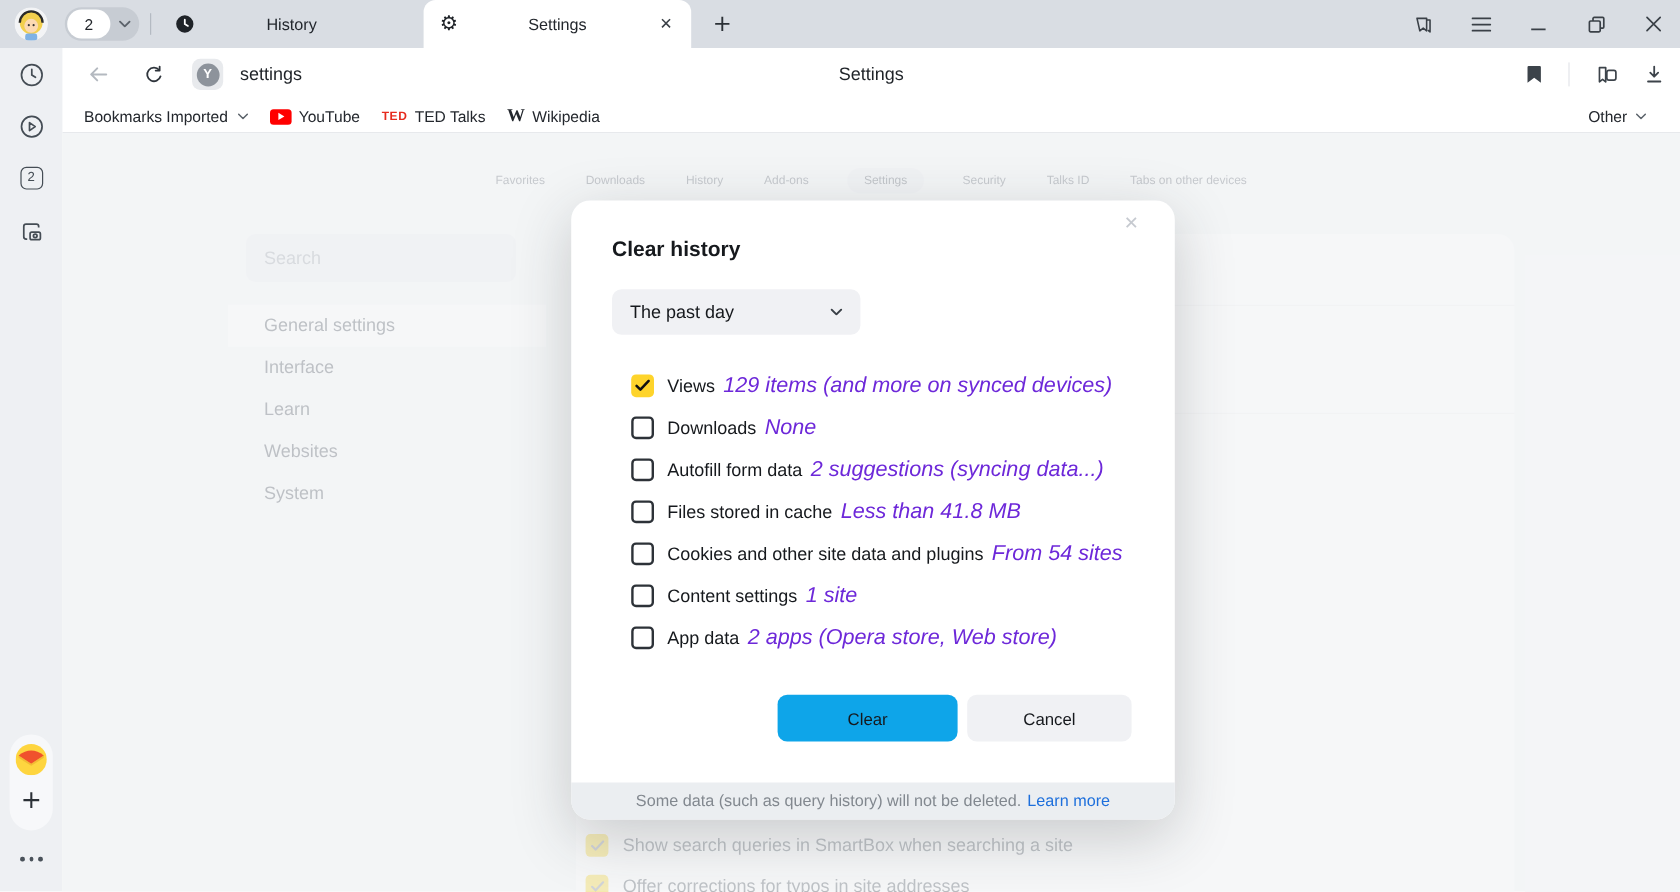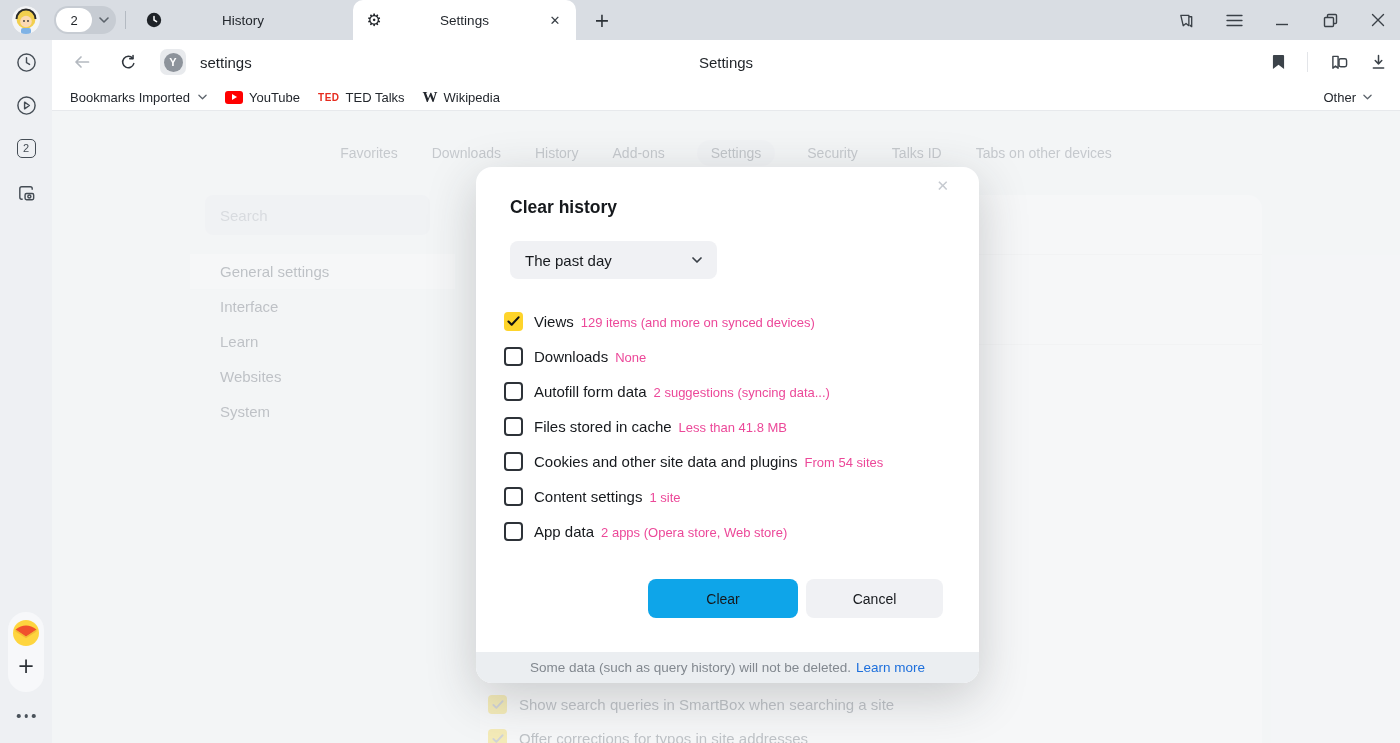--- a/index.html
+++ b/index.html
@@ -57,21 +57,21 @@
   .rail-pill { position:absolute; left:8px; top:572px; width:36px; height:80px; background:#f7f8fa; border-radius:18px; display:flex; flex-direction:column; align-items:center; }
   .mail-btn { margin-top:8px; width:26px; height:26px; cursor:pointer; }
   .rail-plus { margin-top:8px; width:24px; height:24px; display:flex; align-items:center; justify-content:center; font-size:21px; color:#2b3036; cursor:pointer; font-family:"DejaVu Sans",sans-serif; }
   .rail-dots { position:absolute; left:50%; transform:translateX(-50%); top:674px; display:flex; gap:4px; cursor:pointer; }
   .rail-dots i { width:3.5px; height:3.5px; border-radius:50%; background:#4a525a; }
 
   
   .content { position:absolute; left:52px; top:111px; width:1348px; height:632px; background:#f1f2f4; }
   .dim { position:absolute; inset:0; background:rgba(245,246,248,0.66); z-index:5; }
 
-  .nav-tabs { position:absolute; left:0; top:29px; width:1348px; display:flex; justify-content:center; gap:30px; align-items:center; font-size:14px; color:#6b737c; }
+  .nav-tabs { position:absolute; left:0; top:29px; width:1348px; display:flex; justify-content:center; gap:30px; align-items:center; font-size:10px; color:#6b737c; }
   .nav-tab { cursor:pointer; padding:5px 2px; white-space:nowrap; }
   .nav-tab.active { background:#e8eaee; border-radius:15px; padding:5px 14px; color:#5f6770; }
 
   .side-panel { position:absolute; left:138px; top:84px; width:265px; }
   .search { display:block; width:225px; height:40px; margin-left:15px; background:#e8eaee; border:none; border-radius:8px; font-size:15px; padding:0 15px; color:#3a4047; font-family:inherit; }
   .search::placeholder { color:#a2a8b0; }
   .side-items { margin-top:19px; }
   .side-item { height:35px; display:flex; align-items:center; padding-left:30px; font-size:15px; color:#555d66; cursor:pointer; }
   .side-item.selected { background:rgba(255,255,255,0.55); }
 
@@ -80,29 +80,29 @@
 
   .bg-check-row { position:absolute; display:flex; align-items:center; gap:12px; font-size:15px; color:#5a626b; z-index:1; }
   .bg-cbox { width:19px; height:19px; border-radius:4px; background:#f4d53e; display:flex; align-items:center; justify-content:center; flex:none; }
 
   
   .modal { position:absolute; left:424px; top:56px; width:503px; height:516px; background:#fff; border-radius:16px; box-shadow:0 14px 50px rgba(40,44,50,0.22); z-index:10; }
   .modal-close { position:absolute; right:30px; top:10px; font-size:15px; color:#c6cad0; cursor:pointer; font-family:"DejaVu Sans",sans-serif; }
   .modal-title { position:absolute; left:34px; top:30px; font-size:17.5px; font-weight:bold; color:#16191d; }
   .period-select { position:absolute; left:34px; top:74px; width:207px; height:38px; background:#f0f1f4; border-radius:8px; display:flex; align-items:center; padding:0 15px; font-size:15px; color:#16191d; cursor:pointer; }
   .period-select .sel-chev { margin-left:auto; color:#3a4047; display:flex; }
-  .crows { position:absolute; left:28px; top:137px; right:34px; }
+  .crows { position:absolute; left:50px; top:137px; right:34px; }
   .crow-inner { display:flex; align-items:center; height:35px; width:100%; }
   .cbox { width:19px; height:19px; border:2px solid #2d3238; border-radius:4px; background:#fff; display:flex; align-items:center; justify-content:center; flex:none; }
   .cbox.checked { border:none; background:#fed42b; }
   .cbox svg { display:none; }
   .cbox.checked svg { display:block; }
   .crow-text { margin-left:11px; display:flex; align-items:baseline; gap:7px; }
   .clabel { font-size:15px; color:#16191d; }
-  .cdetail { font-size:13px; color:#ec4899; }
+  .cdetail { font-size:18px; color:#6d28d9;font-style:italic; }
   .modal-buttons { position:absolute; right:36px; top:412px; display:flex; gap:8px; }
   .btn { height:39px; border:none; border-radius:8px; font-size:14px; font-family:inherit; cursor:pointer; color:#16191d; }
   .btn-clear { width:150px; background:#0ea5e9; }
   .btn-cancel { width:137px; background:#f0f1f4; }
   .modal-footer { position:absolute; left:0; bottom:0; width:100%; height:31px; background:#ebeef1; border-radius:0 0 16px 16px; display:flex; align-items:center; justify-content:center; gap:5px; font-size:13.5px; color:#82888f; }
   .footer-link { color:#1d6fdc; cursor:pointer; }
 
   svg { display:block; }
 </style>
 </head>

